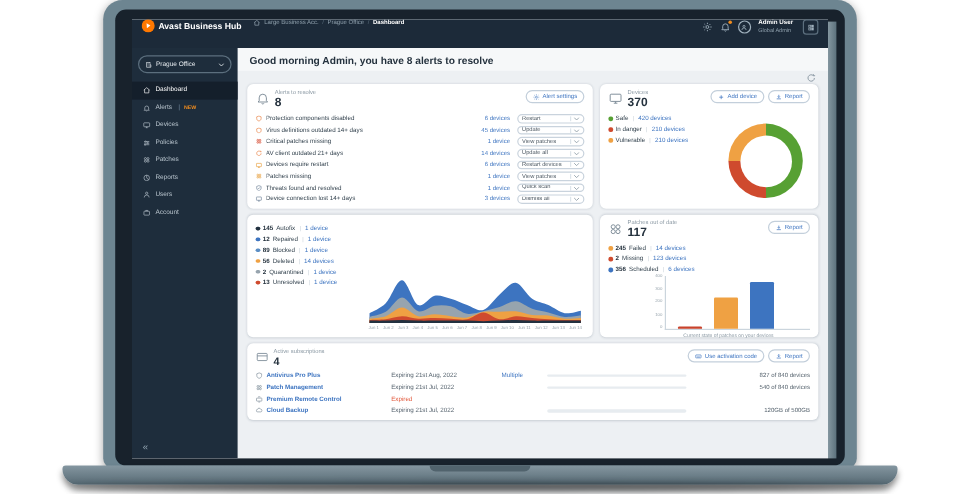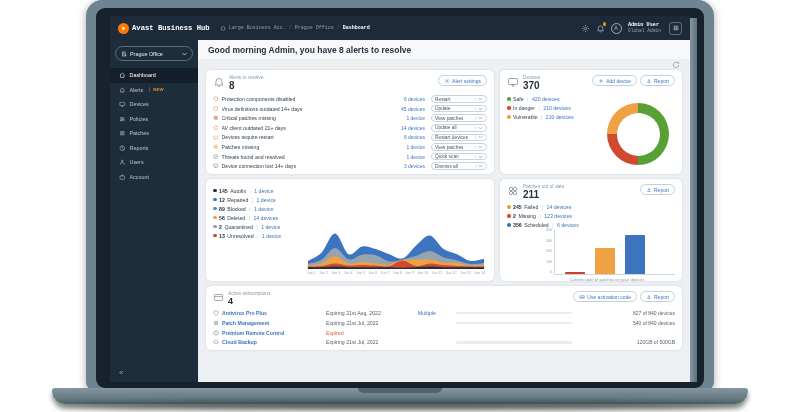--- a/index.html
+++ b/index.html
@@ -15,21 +15,21 @@
   .base{position:absolute;left:52px;top:388px;width:696px;height:16px;
         background:linear-gradient(#8496a0,#566973);border-radius:3px 3px 14px 14px;box-shadow:0 4px 5px rgba(0,0,0,.45);}
   .base-notch{position:absolute;left:50%;transform:translateX(-50%);top:0;width:84px;height:5px;background:#51636d;border-radius:0 0 7px 7px;}
   .base-shadow{position:absolute;left:58px;top:403px;width:684px;height:7px;background:rgba(8,12,16,.55);filter:blur(3px);border-radius:50%;}
 
   
   .screen{position:absolute;left:110px;top:16px;width:580px;height:366px;background:#edf0f3;
           display:flex;flex-direction:column;overflow:hidden;}
 
   
-  .topbar{height:24px;background:#1c2a39;display:flex;align-items:center;padding:0 8px;flex:0 0 auto;font-family:Liberation Mono, monospace;}
+  .topbar{height:24px;background:#1c2a39;display:flex;align-items:flex-start;padding:0 8px;flex:0 0 auto;}
   .brand{display:flex;align-items:center;gap:3px;font-size:7.2px;font-weight:bold;color:#fff;white-space:nowrap;}
   .logo{width:11px;height:11px;flex:0 0 auto;}
   .crumbs{display:flex;align-items:center;gap:3px;font-size:5px;color:#8fa0ad;margin-left:10px;white-space:nowrap;}
   .crumb-home{width:6px;height:6px;color:#8fa0ad;}
   .crumb-sep::before{content:"/";color:#5c6f7e;}
   .crumb-current{color:#fff;font-weight:bold;}
   .tb-right{margin-left:auto;display:flex;align-items:center;gap:6px;}
   .tb-icon{width:9px;height:9px;color:#9fb0bc;position:relative;}
   .dot-badge{position:absolute;top:-1.5px;right:-1.5px;width:3.5px;height:3.5px;background:#f08c1e;border-radius:50%;}
   .avatar{width:11px;height:11px;border:1px solid #9fb0bc;border-radius:50%;color:#9fb0bc;display:flex;align-items:center;justify-content:center;padding:1.5px;box-sizing:border-box;}
@@ -610,21 +610,21 @@
                 <span class="head-icon">
                     <svg viewBox="0 0 24 24" fill="none" stroke="currentColor" stroke-width="1.6">
                       <circle cx="8" cy="8" r="3.4"></circle>
                       <circle cx="16" cy="8" r="3.4"></circle>
                       <circle cx="8" cy="16" r="3.4"></circle>
                       <circle cx="16" cy="16" r="3.4"></circle>
                     </svg>
                   </span>
                 <span class="head-meta">
                   <div class="head-lbl">Patches out of date</div>
-                  <div class="head-cnt">211</div>
+                  <div class="head-cnt">117</div>
                 </span>
                 <span class="head-actions">
                   <span class="pill-btn">
                     <span class="bic">
                         <svg viewBox="0 0 24 24" fill="none" stroke="currentColor" stroke-width="2.4">
                           <path d="M12 4v9M8.5 9.5L12 13l3.5-3.5M5 17.5h14"></path>
                         </svg>
                       </span>
                     <span>Report</span>
                   </span>

